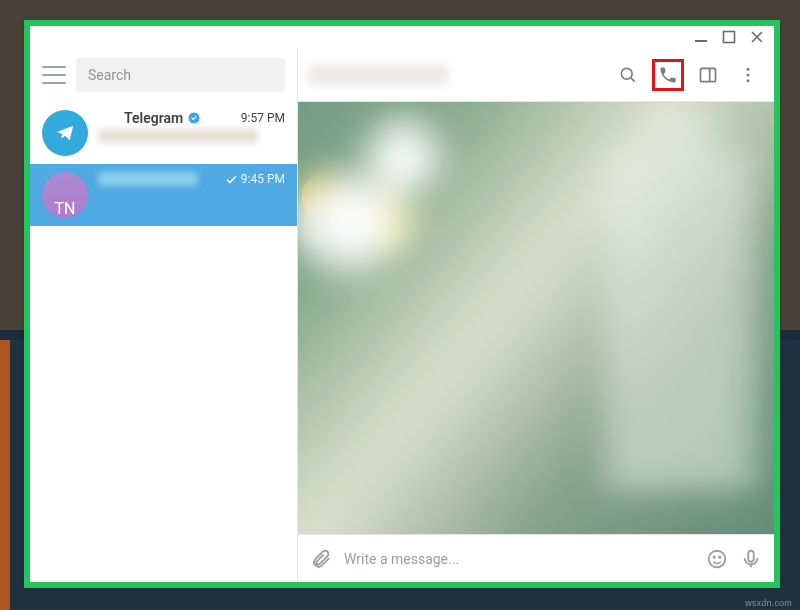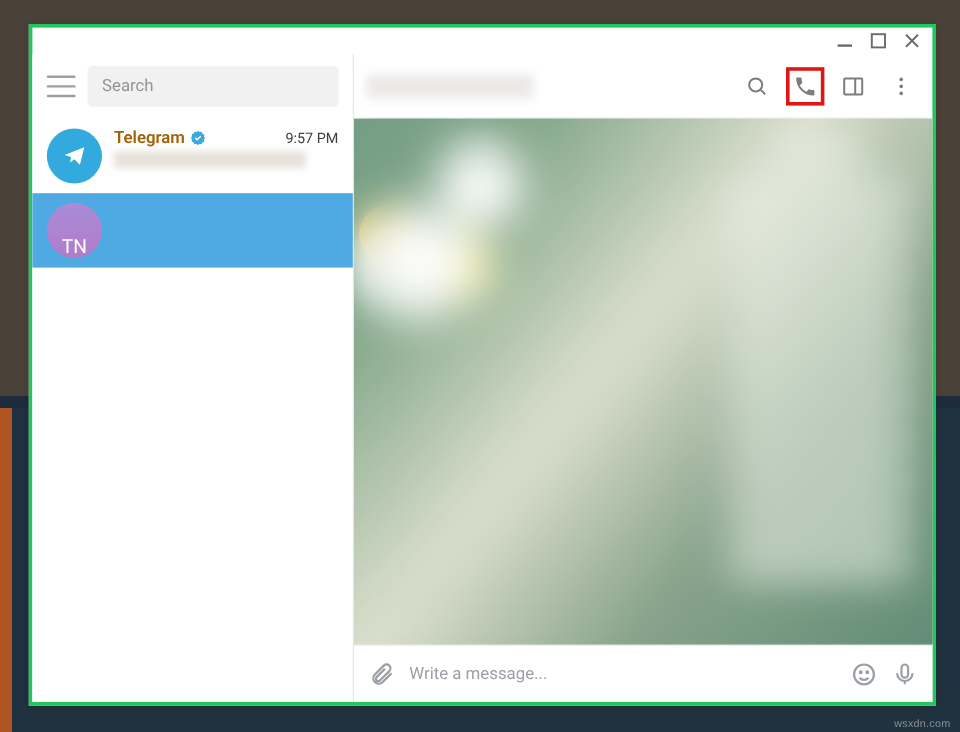--- a/index.html
+++ b/index.html
@@ -9,21 +9,21 @@
   .stripes::before {
     content:''; position:absolute; inset:0;
     background:
       linear-gradient(#1e2b3d,#1e2b3d) 0 330px / 100% 10px no-repeat,
       linear-gradient(#ad5422,#ad5422) 0 340px / 10px 300px no-repeat,
       linear-gradient(#20323f,#20323f) 0 340px / 100% 300px no-repeat;
   }
 
   .window {
     position:absolute; left:24px; top:20px; width:756px; height:568px;
-    background:#fff; border:3px solid #22c55e; display:flex; flex-direction:column;
+    background:#fff; border:6px solid #22c55e; display:flex; flex-direction:column;
     box-shadow: 0 0 6px rgba(0,0,0,.15);
   }
   .titlebar {
     height:22px; display:flex; justify-content:flex-end; align-items:center;
     gap:14px; padding:0 10px; color:#555;
   }
   .titlebar span { display:inline-flex; width:14px; height:14px; align-items:center; justify-content:center; }
 
   .content { flex:1; display:flex; min-height:0; }
 
@@ -35,21 +35,21 @@
   .search {
     flex:1; height:34px; background:#f1f1f1; border-radius:4px;
     display:flex; align-items:center; padding:0 12px; color:#949494; font-size:14px;
   }
 
   .chat-item { display:flex; padding:8px 12px; gap:10px; position:relative; }
   .chat-item.selected { background:#4fa9e2; color:#fff; }
   .avatar { width:46px; height:46px; border-radius:50%; flex-shrink:0; display:flex; align-items:center; justify-content:center; font-size:16px; color:#fff; }
   .chat-body { flex:1; min-width:0; }
   .chat-row1 { display:flex; justify-content:space-between; align-items:center; }
-  .chat-name { font-weight:600; font-size:14px; display:flex; align-items:center; gap:4px; color:#a16207; }
+  .chat-name { font-weight:600; font-size:14px; display:flex; align-items:center; gap:4px; color:#404040;margin-left:26px; }
   .chat-time { font-size:12px; color:#404040; display:flex; align-items:center; gap:3px; }
   .chat-item.selected .chat-time { color:rgba(255,255,255,.9); }
   .chat-preview { font-size:13px; margin-top:3px; color:#7d7d7d; white-space:nowrap; overflow:hidden; text-overflow:ellipsis; }
   .chat-item.selected .chat-preview { color:rgba(255,255,255,.95); }
   .preview-blur { height:14px; border-radius:3px; margin-top:3px; filter:blur(3px); }
   .name-blur { height:14px; border-radius:3px; filter:blur(3px); }
 
   .av-telegram { background:#33aadd; }
   .av-tn { background: linear-gradient(#a98bd6,#b27cc9); align-items: flex-end; }
   .paper-plane { width:22px; height:22px; }
@@ -161,20 +161,29 @@
           </div>
           <div class="preview-blur" style="background:#e6e1da; width:160px;"></div>
         </div>
       </div>
 
       <div class="chat-item selected">
         <div class="avatar av-tn">
           <span>TN</span>
         </div>
         <div class="chat-body">
+          <div class="chat-row1">
+            <div class="name-blur" style="background:#8cceec; width:100px;"></div>
+            <div class="chat-time">
+              <svg class="check-svg" viewBox="0 0 16 16">
+                <path d="M3 8.5l3 3 7-7" stroke="#fff" stroke-width="1.8" fill="none" stroke-linecap="round"></path>
+              </svg>
+              <span>9:45 PM</span>
+            </div>
+          </div>
         </div>
       </div>
     </div>
 
     <div class="main">
       <div class="main-header">
         <div class="header-name"></div>
         <div class="header-spacer"></div>
         <div class="header-ico">
           <svg viewBox="0 0 24 24" fill="none" stroke="currentColor" stroke-width="2">

